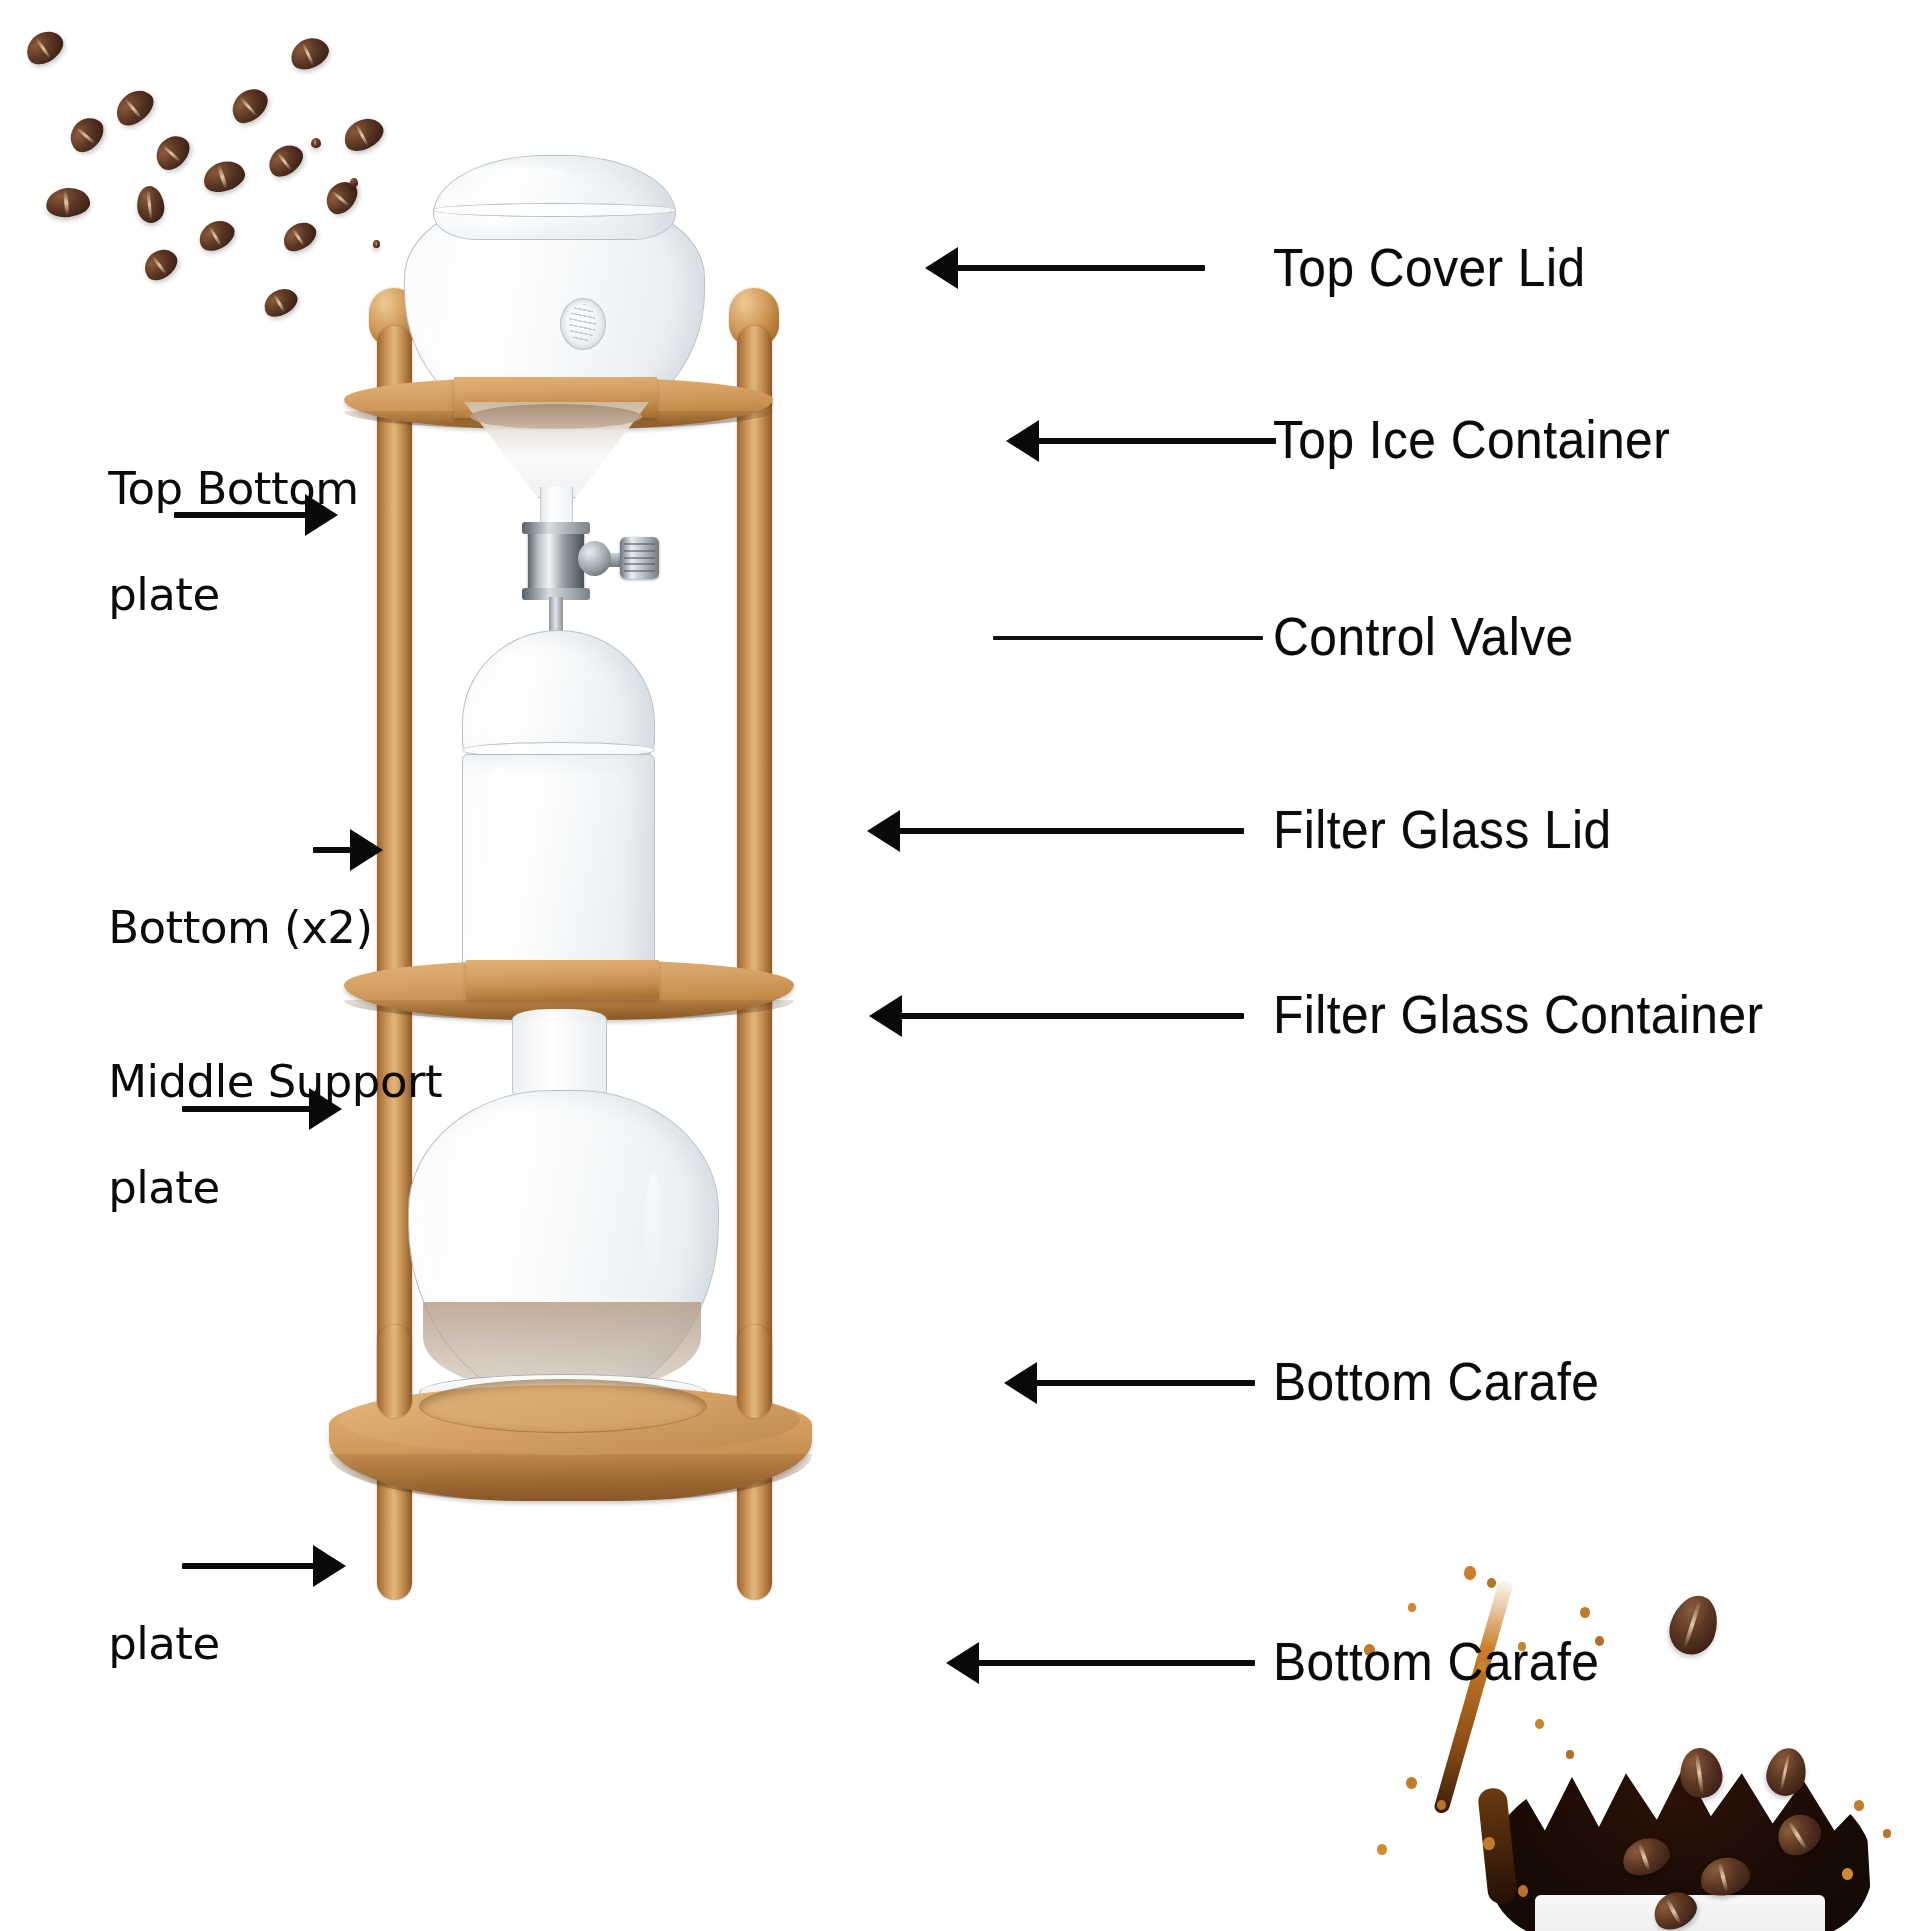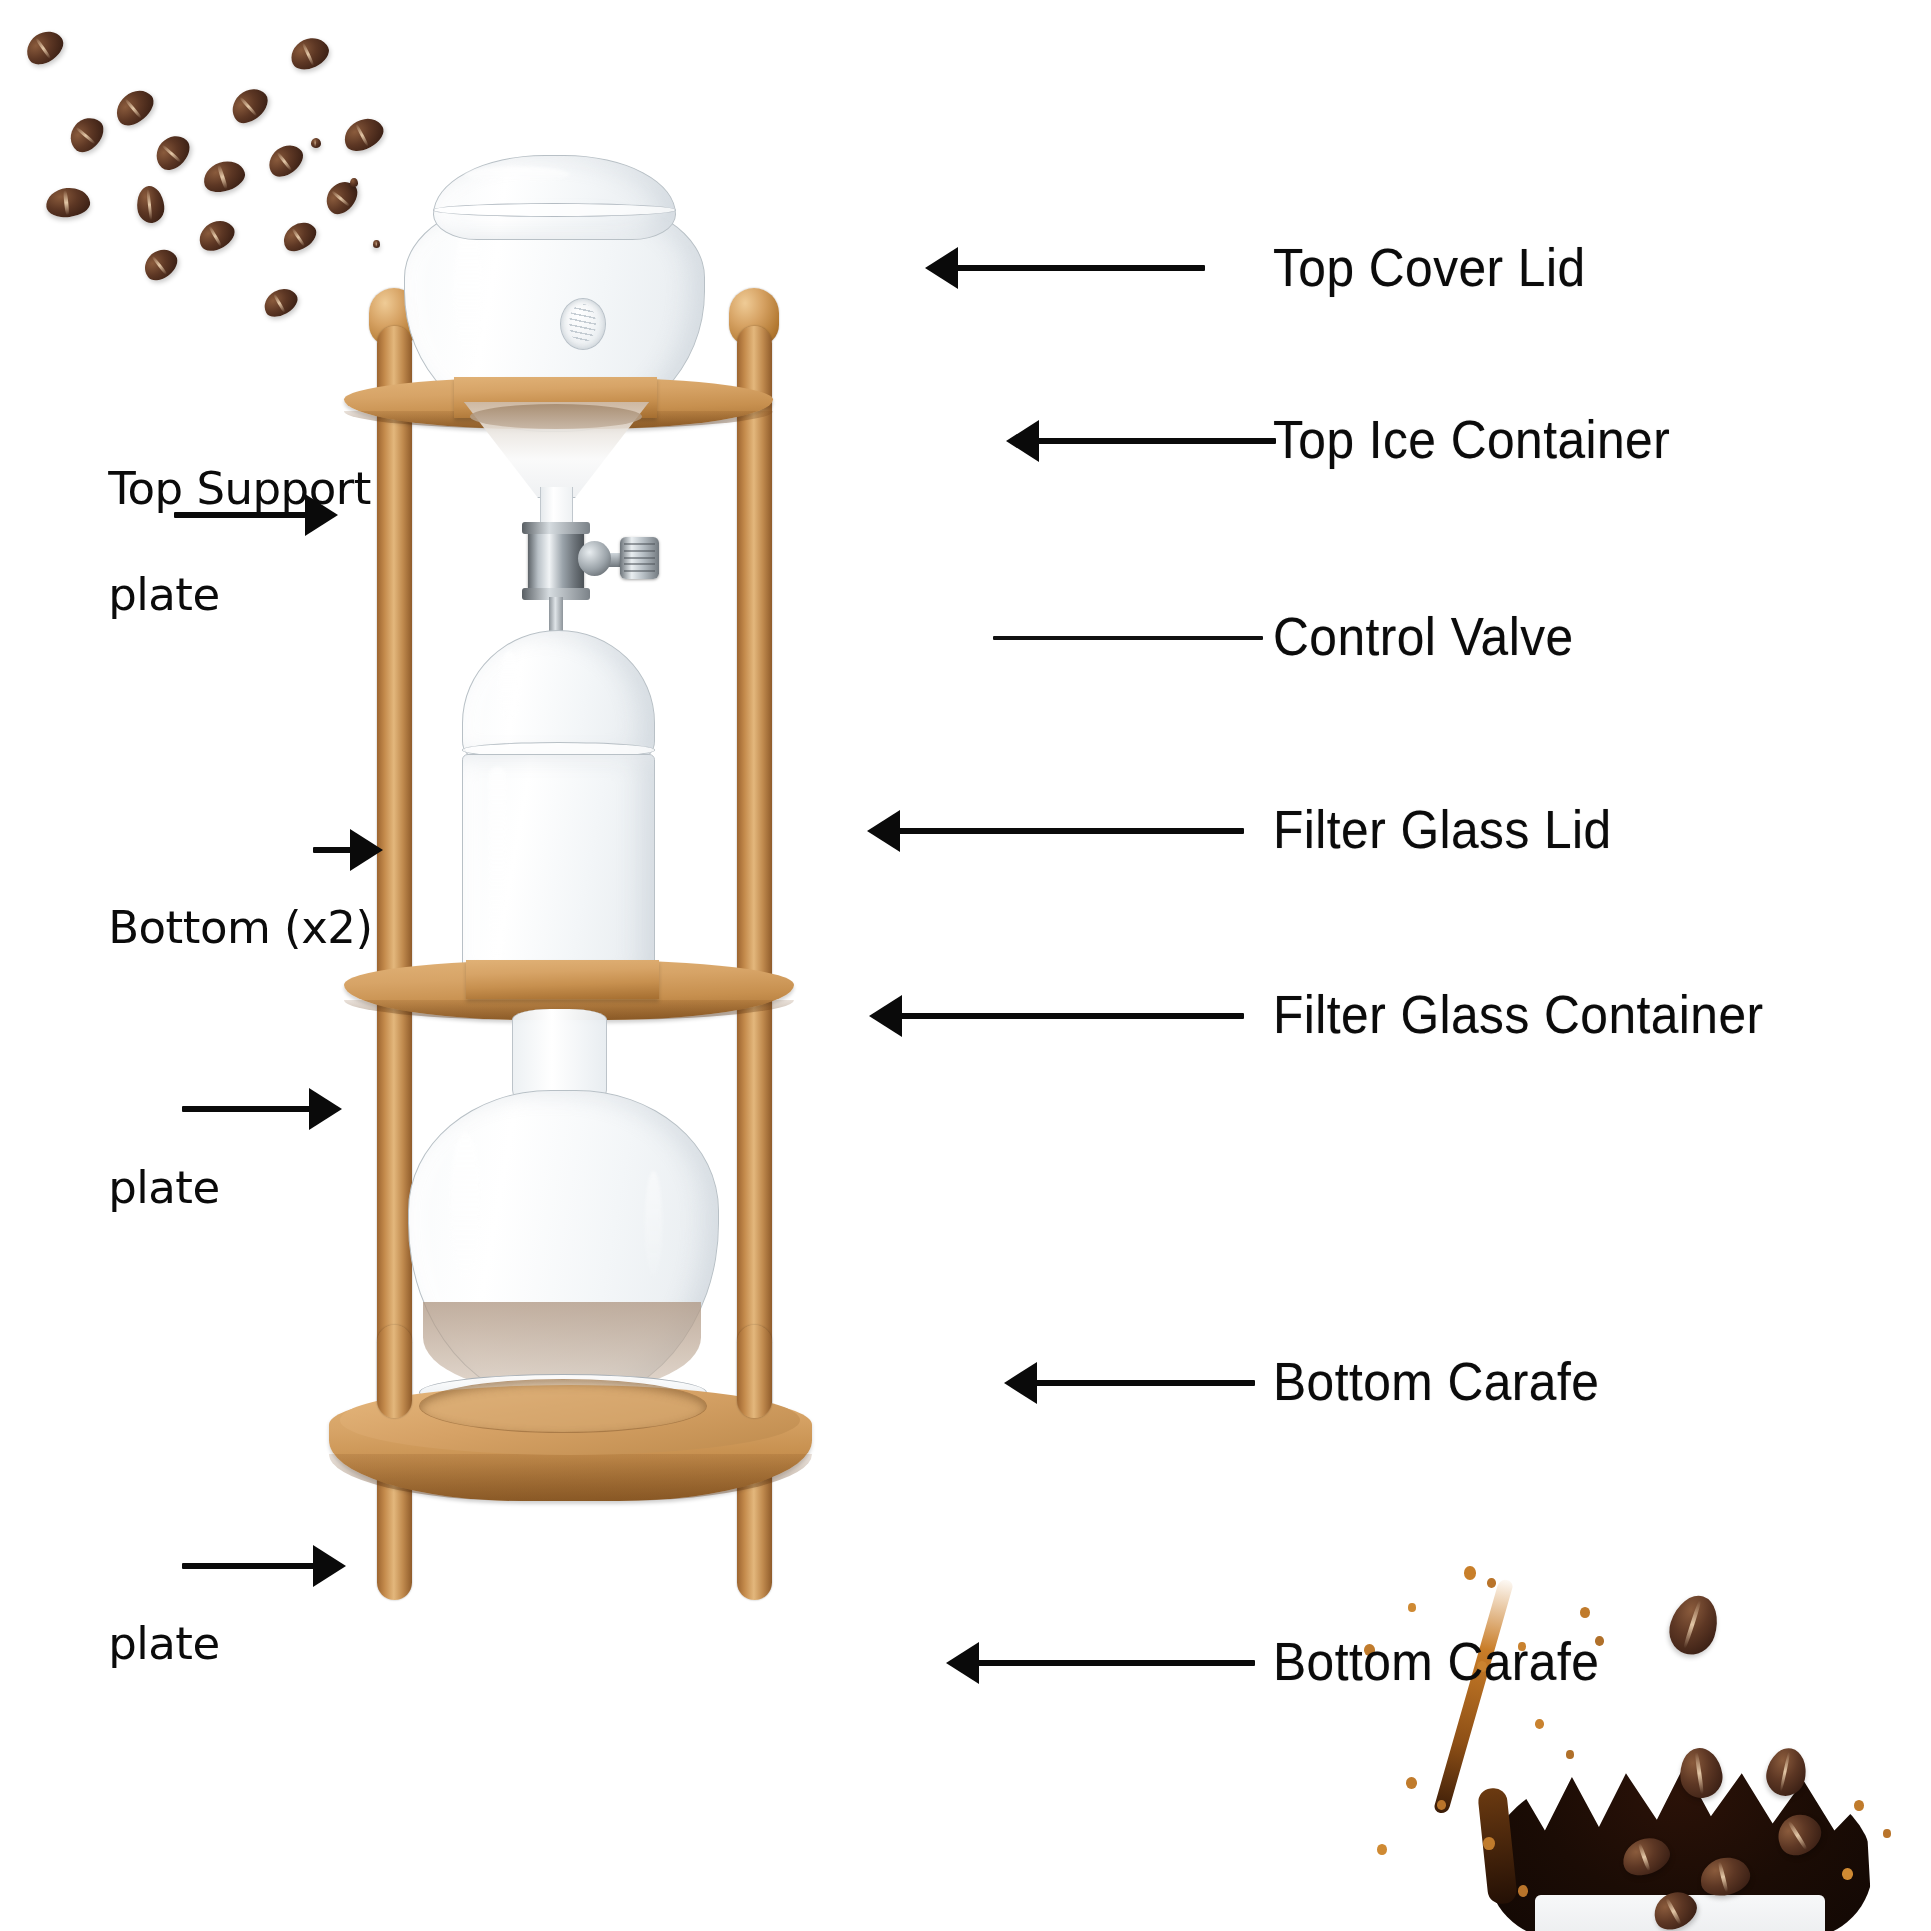--- a/index.html
+++ b/index.html
@@ -326,39 +326,39 @@
   </div>
   <div class="label label-right" style="left:1273px;top:1338px;">Bottom Carafe</div>
 
   <div class="leader to-left" style="left:975px;top:1651px;width:280px;">
     <div class="shaft"></div>
     <div class="head"></div>
   </div>
   <div class="label label-right" style="left:1273px;top:1618px;">Bottom Carafe</div>
 
   <div class="label label-left" style="left:53px;top:397px;">
-    <span>Top Support</span><br>
+    <span>Top Bottom</span><br>
     <span>plate</span>
   </div>
   <div class="leader to-right" style="left:174px;top:503px;width:135px;">
     <div class="shaft"></div>
     <div class="head"></div>
   </div>
 
   <div class="label label-left" style="left:53px;top:730px;">
     <br>
     <span>Bottom (x2)</span>
   </div>
   <div class="leader to-right" style="left:313px;top:838px;width:41px;">
     <div class="shaft"></div>
     <div class="head"></div>
   </div>
 
   <div class="label label-left" style="left:53px;top:990px;">
-    <br>
+    <span>Middle Support</span><br>
     <span>plate</span>
   </div>
   <div class="leader to-right" style="left:182px;top:1097px;width:131px;">
     <div class="shaft"></div>
     <div class="head"></div>
   </div>
 
   <div class="label label-left" style="left:53px;top:1446px;">
     <br>
     <span>plate</span>

